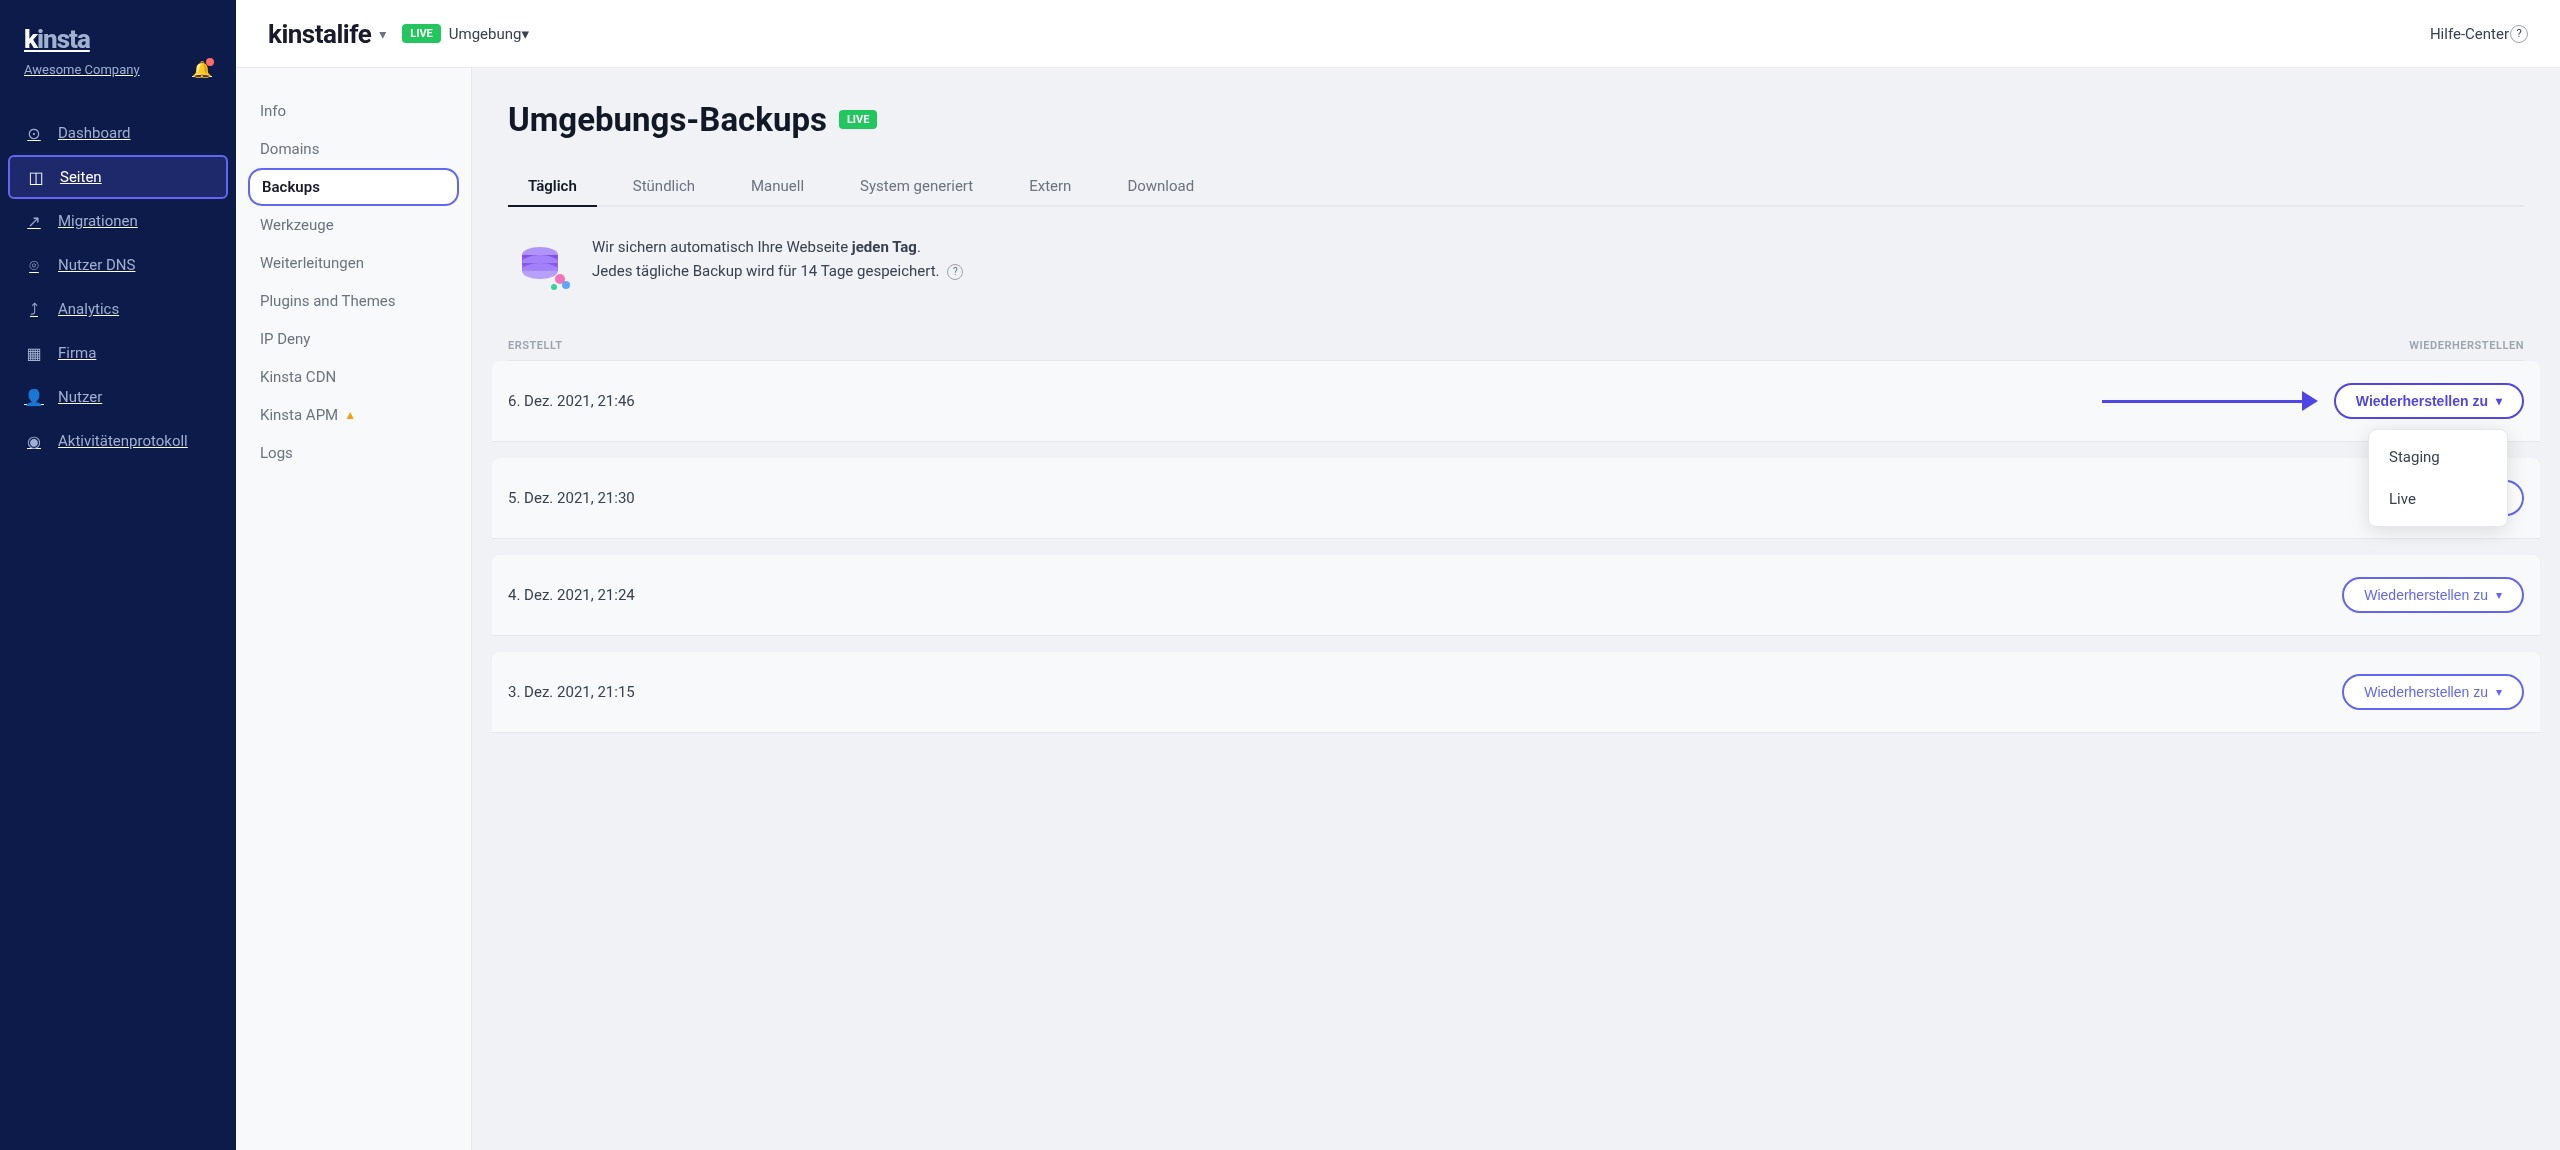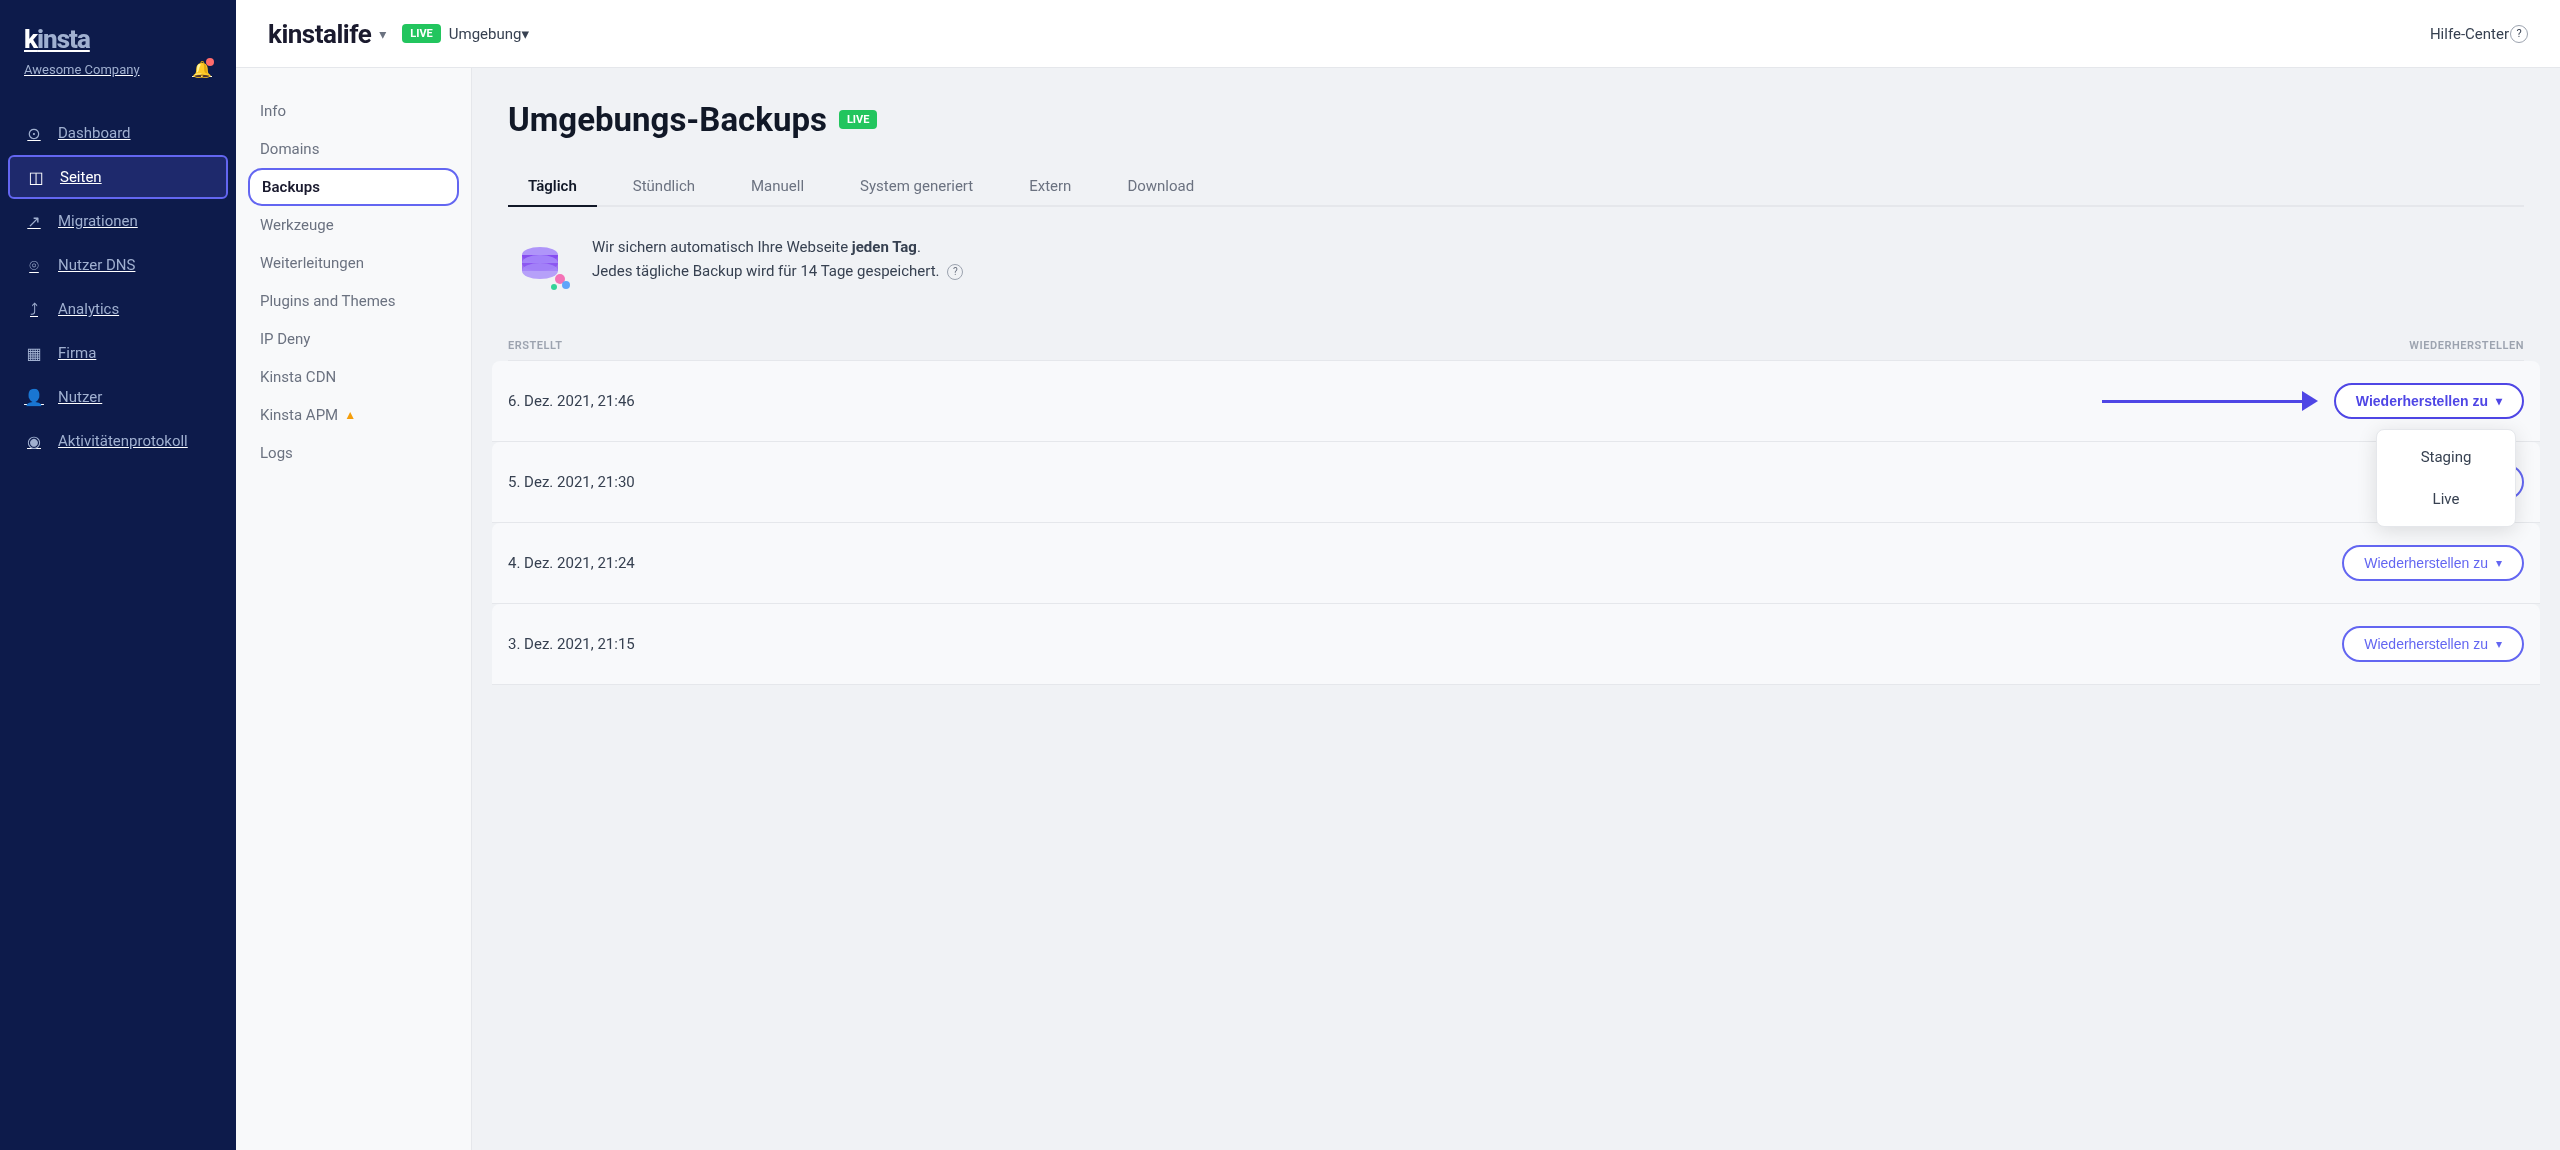--- a/index.html
+++ b/index.html
@@ -285,21 +285,21 @@
       display: flex;
       align-items: center;
       justify-content: space-between;
       padding: 22px 0;
       border-bottom: 1px solid #e5e7eb;
       position: relative;
     }
     .backup-row:first-child {
       background: #f8f9fb;
       padding: 22px 16px;
-      margin: 0 -16px;
+      margin: 16px -16px;
       border-radius: 8px 8px 0 0;
     }
     .backup-date {
       font-size: 15px;
       color: #374151;
     }
     .restore-btn {
       display: flex;
       align-items: center;
       gap: 8px;
@@ -337,30 +337,29 @@
       width: 0;
       height: 0;
       border-top: 10px solid transparent;
       border-bottom: 10px solid transparent;
       border-left: 16px solid #4f46e5;
     }
 
     
     .dropdown-menu {
       position: absolute;
-      right: 8px;
+      right: 16px;
       top: 68px;
       background: #fff;
       border: 1px solid #e5e7eb;
       border-radius: 8px;
       box-shadow: 0 4px 20px rgba(0,0,0,0.12);
       min-width: 140px;
       z-index: 10;
       padding: 6px 0;
-      text-align: center;
     }
     .dropdown-item {
       padding: 12px 20px;
       font-size: 15px;
       color: #374151;
       cursor: pointer;
     }
 
     .row-wrapper {
       position: relative;

